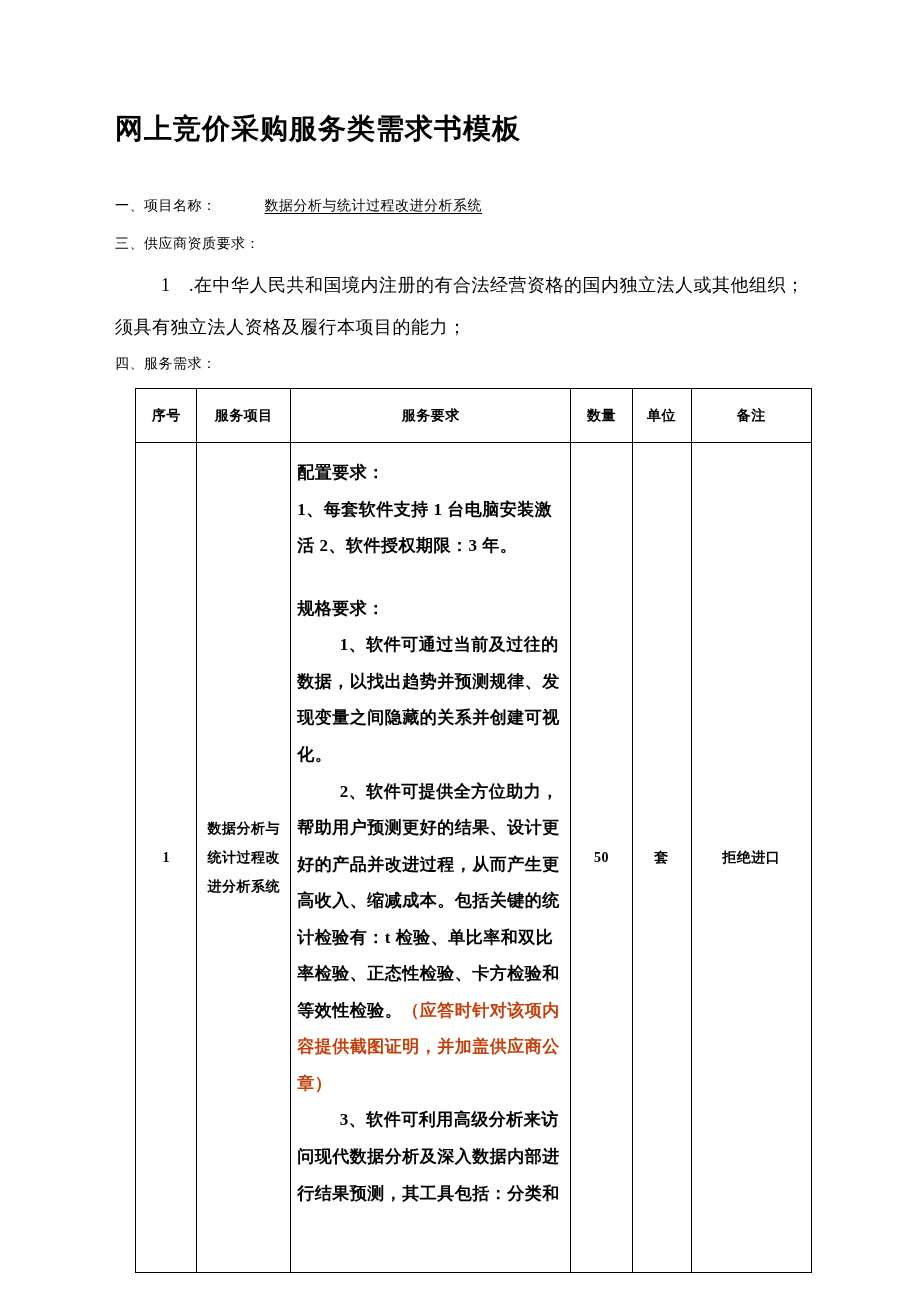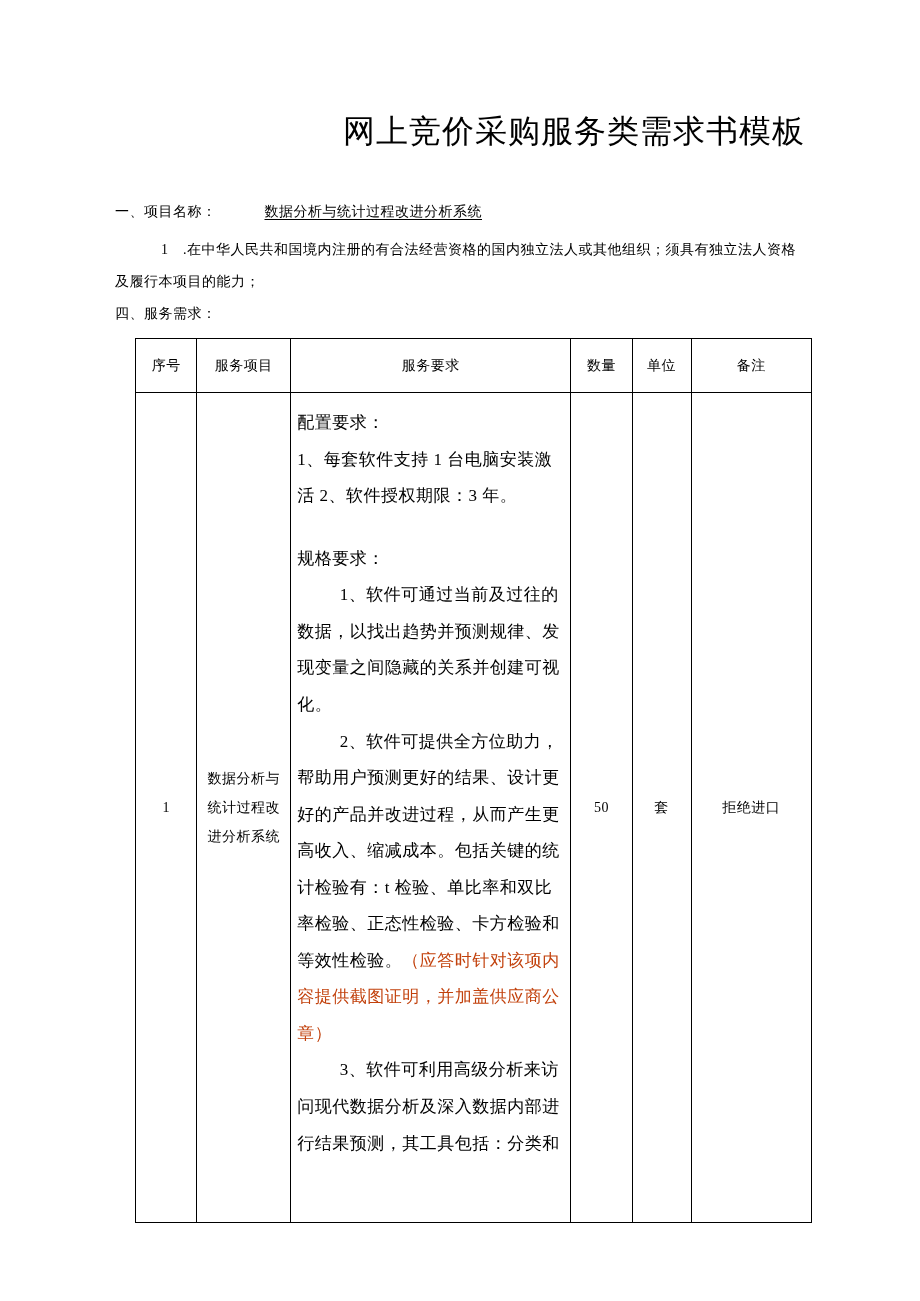--- a/index.html
+++ b/index.html
@@ -9,24 +9,24 @@
     }
     body {
       background: #ffffff;
       font-family: "SimSun", "宋体", serif;
       width: 920px;
       height: 1301px;
       padding: 110px 115px 80px 115px;
       color: #000;
     }
     .title {
-      text-align: right;
-      font-size: 32px;
+      text-align: left;
+      font-size: 28px;
       font-family: "SimSun", "宋体", serif;
-      font-weight: normal;
+      font-weight: bold;
       margin-bottom: 42px;
       letter-spacing: 1px;
     }
     .section {
       font-size: 14px;
       line-height: 2.4;
       letter-spacing: 0.5px;
     }
     .section-row {
       margin-bottom: 4px;
@@ -41,38 +41,38 @@
       width: 48px;
     }
     .gap-sm {
       display: inline-block;
       width: 36px;
     }
     .indent-1 {
       padding-left: 46px;
     }
     .req-item {
-      font-size: 14px;
+      font-size: 18px;
       line-height: 2.3;
       letter-spacing: 0.5px;
     }
     table.req-table {
       border-collapse: collapse;
       width: 677px;
       margin-left: 20px;
       margin-top: 6px;
       font-size: 14px;
     }
     table.req-table th,
     table.req-table td {
       border: 1px solid #000;
       text-align: center;
       vertical-align: middle;
       padding: 10px 4px;
-      font-weight: normal;
+      font-weight: bold;
       letter-spacing: 0.5px;
     }
     table.req-table th {
       height: 38px;
     }
     .col-seq { width: 56px; }
     .col-proj { width: 86px; }
     .col-req { width: 256px; }
     .col-qty { width: 56px; }
     .col-unit { width: 54px; }
@@ -106,20 +106,23 @@
 
 <h1 class="title">网上竞价采购服务类需求书模板</h1>
 
 <div class="section">
 
   <div class="section-row">
     <span>一、项目名称：</span><span class="gap"></span><span class="underline">数据分析与统计过程改进分析系统</span>
   </div>
 
 
+  <div class="section-row">
+    <span>三、供应商资质要求：</span>
+  </div>
 
   <div class="req-item">
     <span class="indent-1"><span>1</span>　<span>.在中华人民共和国境内注册的有合法经营资格的国内独立法人或其他组织；须具有独立法人资格及履行本项目的能力；</span></span>
   </div>
 
 
   <div class="section-row">
     <span>四、服务需求：</span>
   </div>
 

